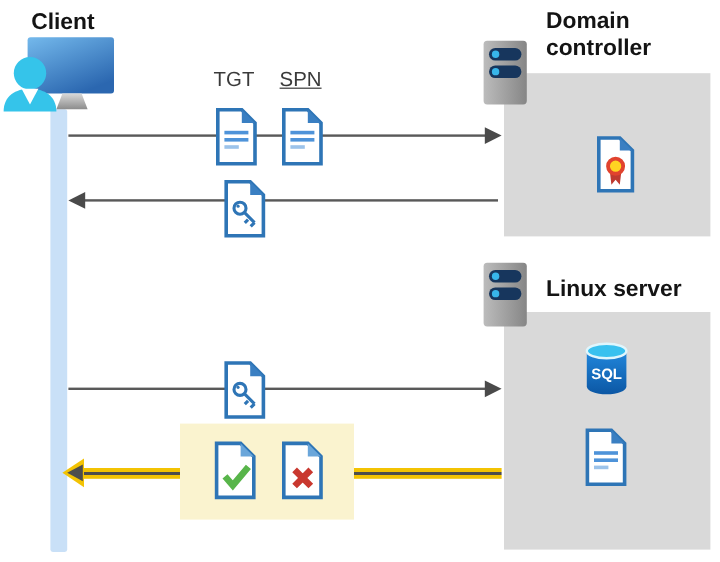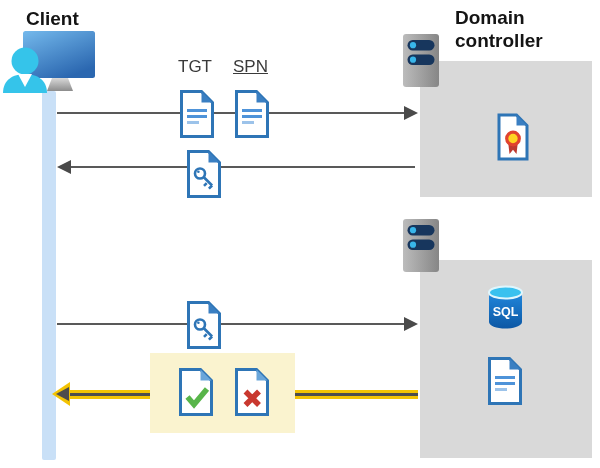--- a/index.html
+++ b/index.html
@@ -130,20 +130,21 @@
     <rect x="5.5" y="21.5" width="27" height="10.5" rx="5.25" fill="#17365d"></rect>
     <circle cx="11" cy="26.7" r="3.1" fill="#38b6ea"></circle>
   </svg>
   <svg class="abs" style="left:496px;top:112px;" width="34" height="50" viewBox="0 0 34 50">
     <path d="M3,3 h17.5 l10.5,10.5 v33.5 h-28 z" fill="#ffffff" stroke="#2e75b6" stroke-width="3"></path>
     <path d="M20.5,3 l10.5,10.5 h-10.5 z" fill="#3a7fc2"></path>
     <path d="M12,29 h10 l-1.5,13 -3.5,-4.2 -3.5,4.2 z" fill="#bf3a30"></path>
     <circle cx="17" cy="26.5" r="6.3" fill="#ffd422" stroke="#e1432e" stroke-width="3.2"></circle>
   </svg>
 
+  <div class="abs lbl-bold" style="left:455px;top:230px;">Linux server</div>
   <svg class="abs" style="left:402px;top:218px;" width="38" height="55" viewBox="0 0 38 55">
     <defs>
       <linearGradient id="gsrv2" x1="0" y1="0" x2="1" y2="0">
         <stop offset="0" stop-color="#bcbcbc"></stop>
           <stop offset="1" stop-color="#868686"></stop>
       </linearGradient>
     </defs>
     <rect x="1" y="1" width="36" height="53" rx="3" fill="url(#gsrv2)"></rect>
     <rect x="5.5" y="7" width="27" height="10.5" rx="5.25" fill="#17365d"></rect>
     <circle cx="11" cy="12.2" r="3.1" fill="#38b6ea"></circle>

